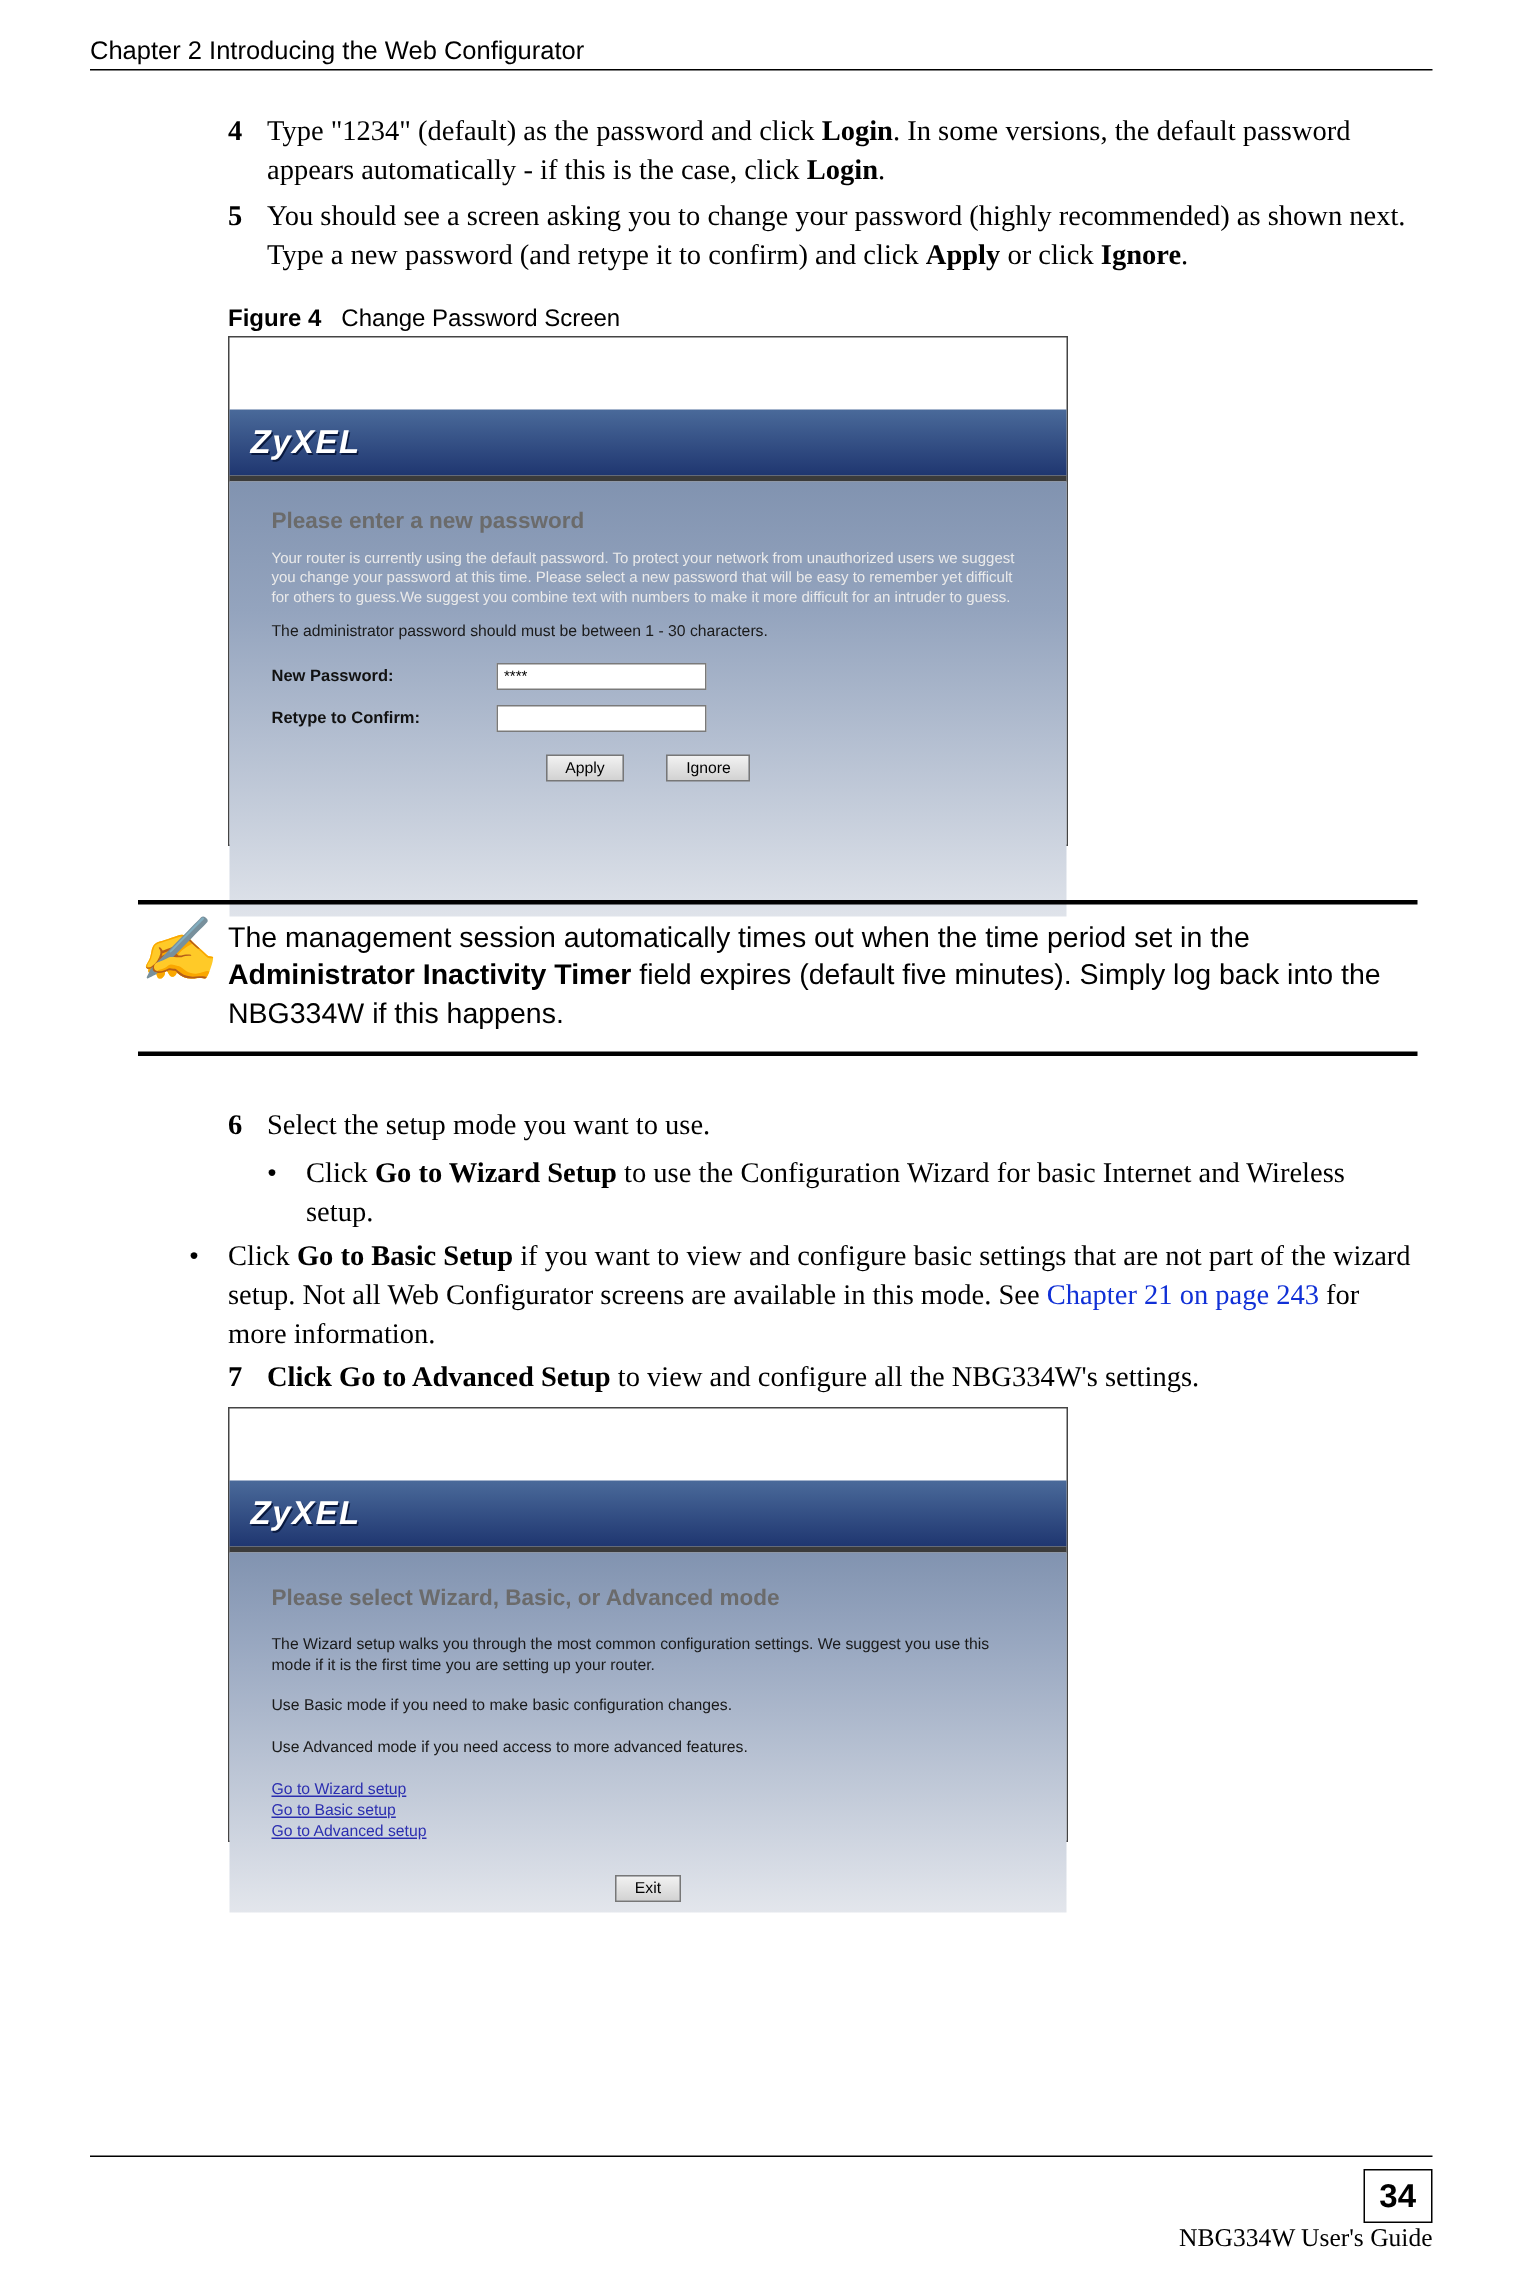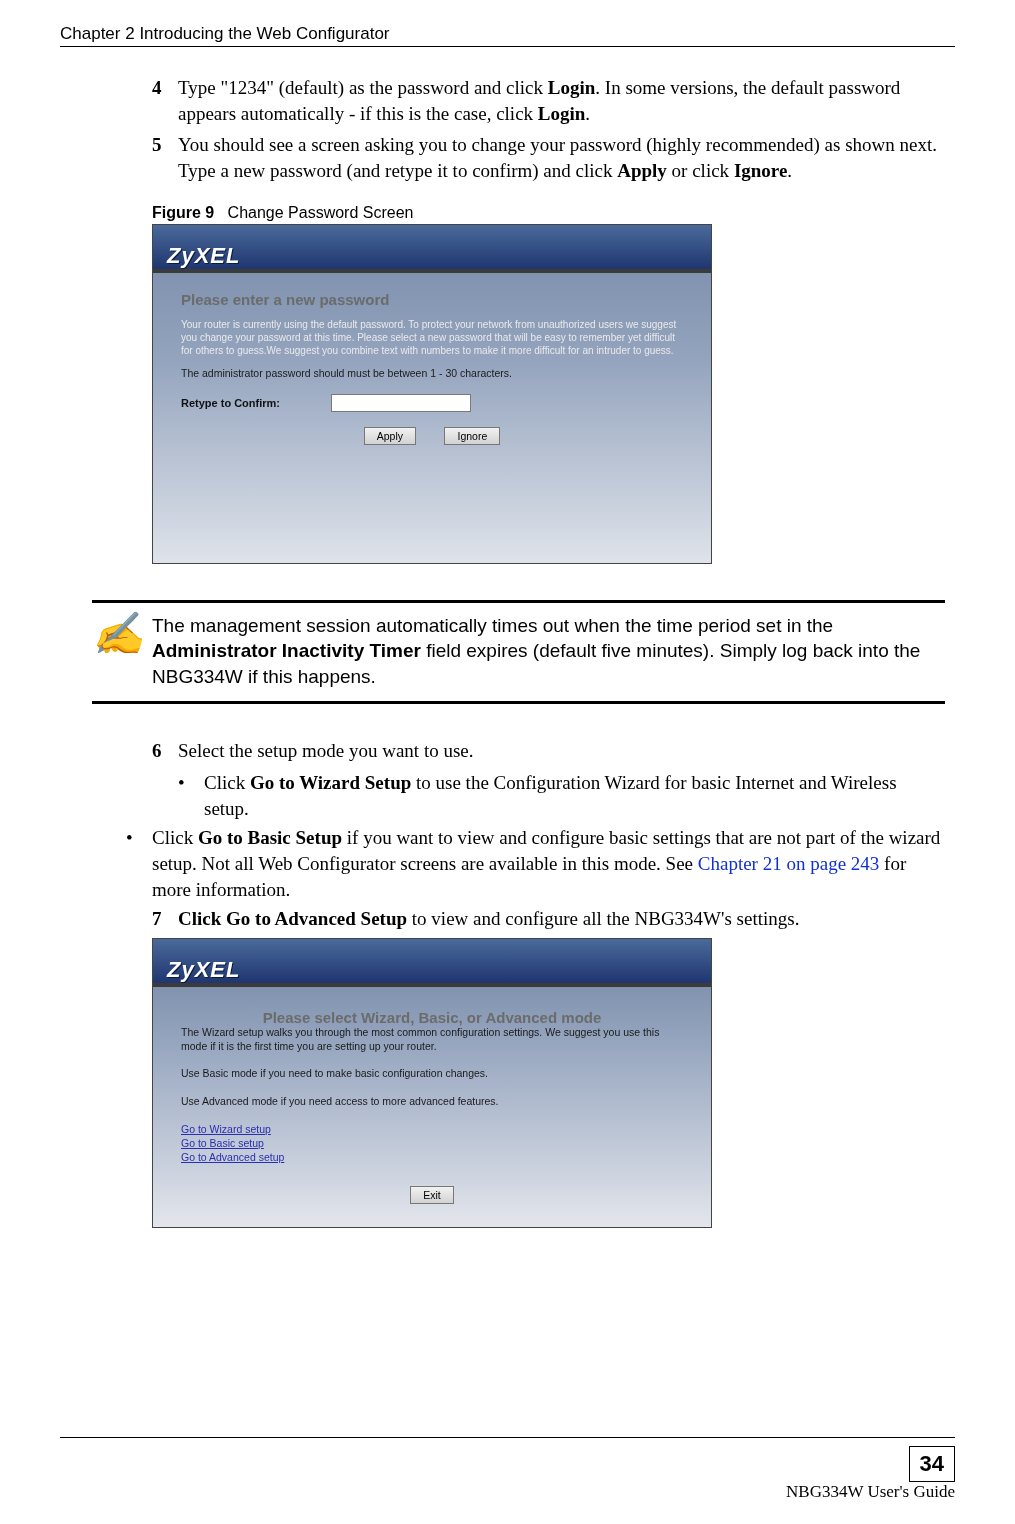--- a/index.html
+++ b/index.html
@@ -50,23 +50,24 @@
   
   .shot {
     border: 1px solid #444;
     background: #fff;
   }
   .shot1 { width: 560px; height: 340px; }
   .shot-banner {
     height: 48px;
     background: linear-gradient(#4a6a9a, #1f3670);
     display: flex;
-    align-items: flex-end;
+    align-items: center;
     padding-left: 14px;
     border-bottom: 4px solid #3b3b3b;
+    margin-top: 48px;
   }
   .zyxel-logo {
     font-family: Arial, sans-serif;
     font-weight: bold;
     font-style: italic;
     color: #fff;
     font-size: 22px;
     letter-spacing: 1px;
     text-shadow: 1px 1px 0 #0a1a40;
   }
@@ -170,24 +171,25 @@
   .chapter-link { color: #1030d6; }
 
   
   .shot2 { width: 560px; height: 290px; margin-top: 4px; }
   .shot-body2 {
     height: calc(100% - 48px);
     background: linear-gradient(#8193b0 0%, #98a7c0 25%, #e3e6ec 100%);
     padding: 22px 28px 10px 28px;
   }
   .shot-title2 {
-    text-align: center;
+    text-align: left;
     color: #6b6b6b;
     font-weight: bold;
     font-size: 15px;
+    margin-bottom: 16px;
   }
   .shot-links a {
     display: block;
     color: #2b2eb0;
     font-size: 10.5px;
     text-decoration: underline;
     margin-bottom: 2px;
   }
   .shot-links { margin-top: 14px; }
 
@@ -231,31 +233,35 @@
   <div class="step-row">
     <div class="step-num">4</div>
     <div class="step-text">Type "1234" (default) as the password and click <b>Login</b>. In some versions, the default password appears automatically - if this is the case, click <b>Login</b>.</div>
   </div>
   <div class="step-row">
     <div class="step-num">5</div>
     <div class="step-text">You should see a screen asking you to change your password (highly recommended) as shown next. Type a new password (and retype it to confirm) and click <b>Apply</b> or click <b>Ignore</b>.</div>
   </div>
 
   <div class="figure-caption">
-    <b>Figure 9</b>&nbsp;&nbsp;&nbsp;<span>Change Password Screen</span>
+    <b>Figure 4</b>&nbsp;&nbsp;&nbsp;<span>Change Password Screen</span>
   </div>
 
   <div class="shot shot1">
     <div class="shot-banner">
       <span class="zyxel-logo">ZyXEL</span>
     </div>
     <div class="shot-body1">
       <div class="shot-title">Please enter a new password</div>
       <div class="shot-para">Your router is currently using the default password. To protect your network from unauthorized users we suggest you change your password at this time. Please select a new password that will be easy to remember yet difficult for others to guess.We suggest you combine text with numbers to make it more difficult for an intruder to guess.</div>
       <div class="shot-para-dk">The administrator password should must be between 1 - 30 characters.</div>
+      <div class="form-row">
+        <div class="form-label">New Password:</div>
+        <input class="form-input" value="****" style="">
+      </div>
       <div class="form-row">
         <div class="form-label">Retype to Confirm:</div>
         <input class="form-input" value="" style="">
       </div>
       <div class="btn-row">
         <span class="gbtn">Apply</span>
         <span class="gbtn">Ignore</span>
       </div>
     </div>
   </div>

